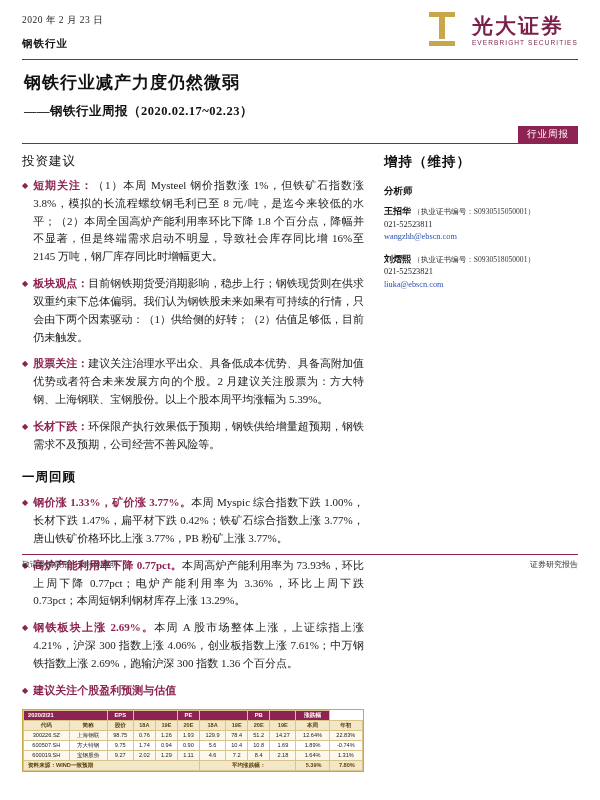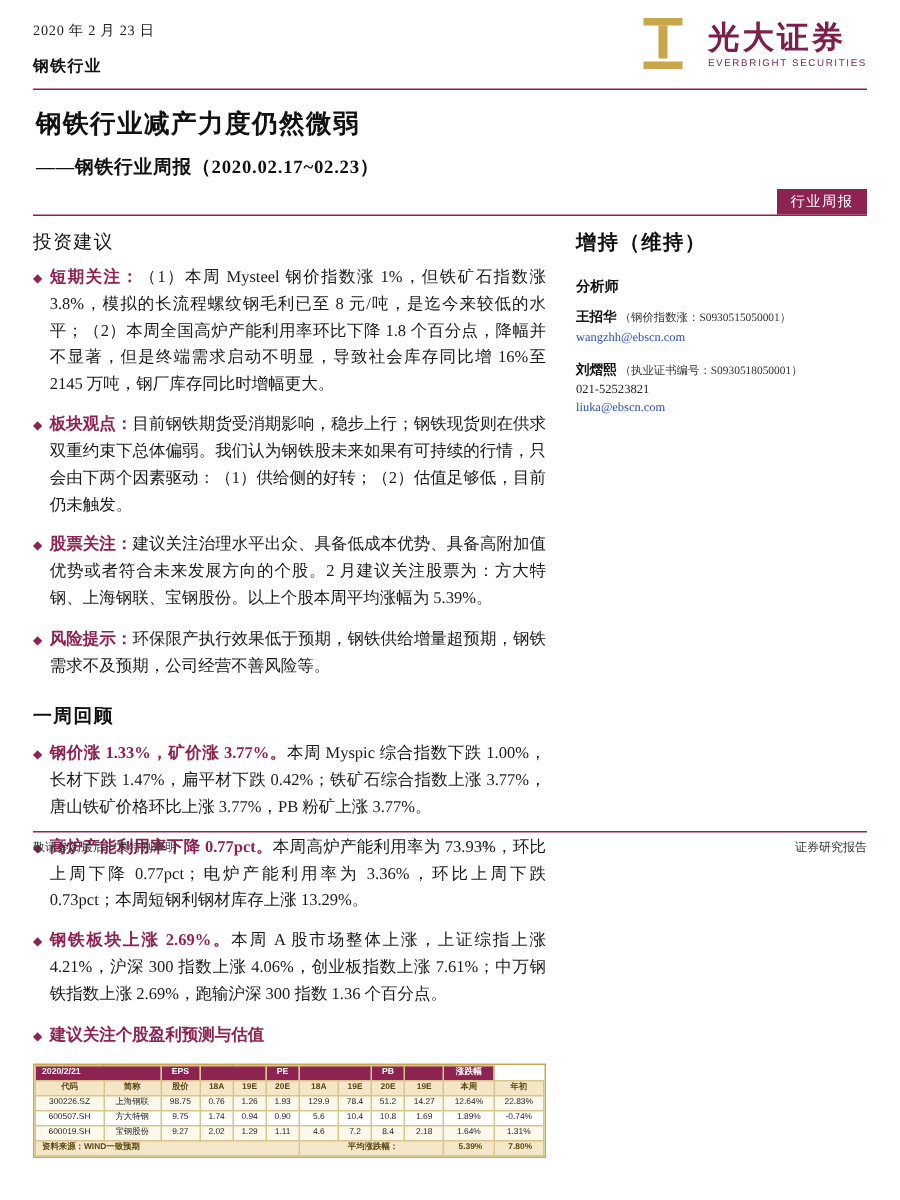--- a/index.html
+++ b/index.html
@@ -120,21 +120,21 @@
       <div class="item">
         <span class="dmd">◆</span>
         <div class="itxt"><span class="k">板块观点：</span><span>目前钢铁期货受消期影响，稳步上行；钢铁现货则在供求双重约束下总体偏弱。我们认为钢铁股未来如果有可持续的行情，只会由下两个因素驱动：（1）供给侧的好转；（2）估值足够低，目前仍未触发。</span></div>
       </div>
       <div class="item">
         <span class="dmd">◆</span>
         <div class="itxt"><span class="k">股票关注：</span><span>建议关注治理水平出众、具备低成本优势、具备高附加值优势或者符合未来发展方向的个股。2 月建议关注股票为：方大特钢、上海钢联、宝钢股份。以上个股本周平均涨幅为 5.39%。</span></div>
       </div>
       <div class="item">
         <span class="dmd">◆</span>
-        <div class="itxt"><span class="k">风险提示：</span><span>环保限产执行效果低于预期，钢铁供给增量超预期，钢铁需求不及预期，公司经营不善风险等。</span></div>
+        <div class="itxt"><span class="k">长材下跌：</span><span>环保限产执行效果低于预期，钢铁供给增量超预期，钢铁需求不及预期，公司经营不善风险等。</span></div>
       </div>
 
       <h2 class="sec2">一周回顾</h2>
 
       <div class="item">
         <span class="dmd">◆</span>
         <div class="itxt"><span class="k">钢价涨 1.33%，矿价涨 3.77%。</span><span>本周 Myspic 综合指数下跌 1.00%，长材下跌 1.47%，扁平材下跌 0.42%；铁矿石综合指数上涨 3.77%，唐山铁矿价格环比上涨 3.77%，PB 粉矿上涨 3.77%。</span></div>
       </div>
       <div class="item">
         <span class="dmd">◆</span>
@@ -236,22 +236,23 @@
       </div>
     </div>
 
     <div class="col-side">
       <div class="rating">增持（维持）</div>
       <div class="an-h">分析师</div>
 
       <div class="an">
         <div class="an-line">
           <span class="an-name">王招华</span>
-          <span class="an-cert">（钢价指数涨：S0930515050001）</span>
+          <span class="an-cert">（执业证书编号：S0930515050001）</span>
         </div>
+        <div class="an-line">021-52523811</div>
         <div class="an-line an-mail">wangzhh@ebscn.com</div>
       </div>
 
       <div class="an">
         <div class="an-line">
           <span class="an-name">刘熠熙</span>
           <span class="an-cert">（执业证书编号：S0930518050001）</span>
         </div>
         <div class="an-line">021-52523821</div>
         <div class="an-line an-mail">liuka@ebscn.com</div>

